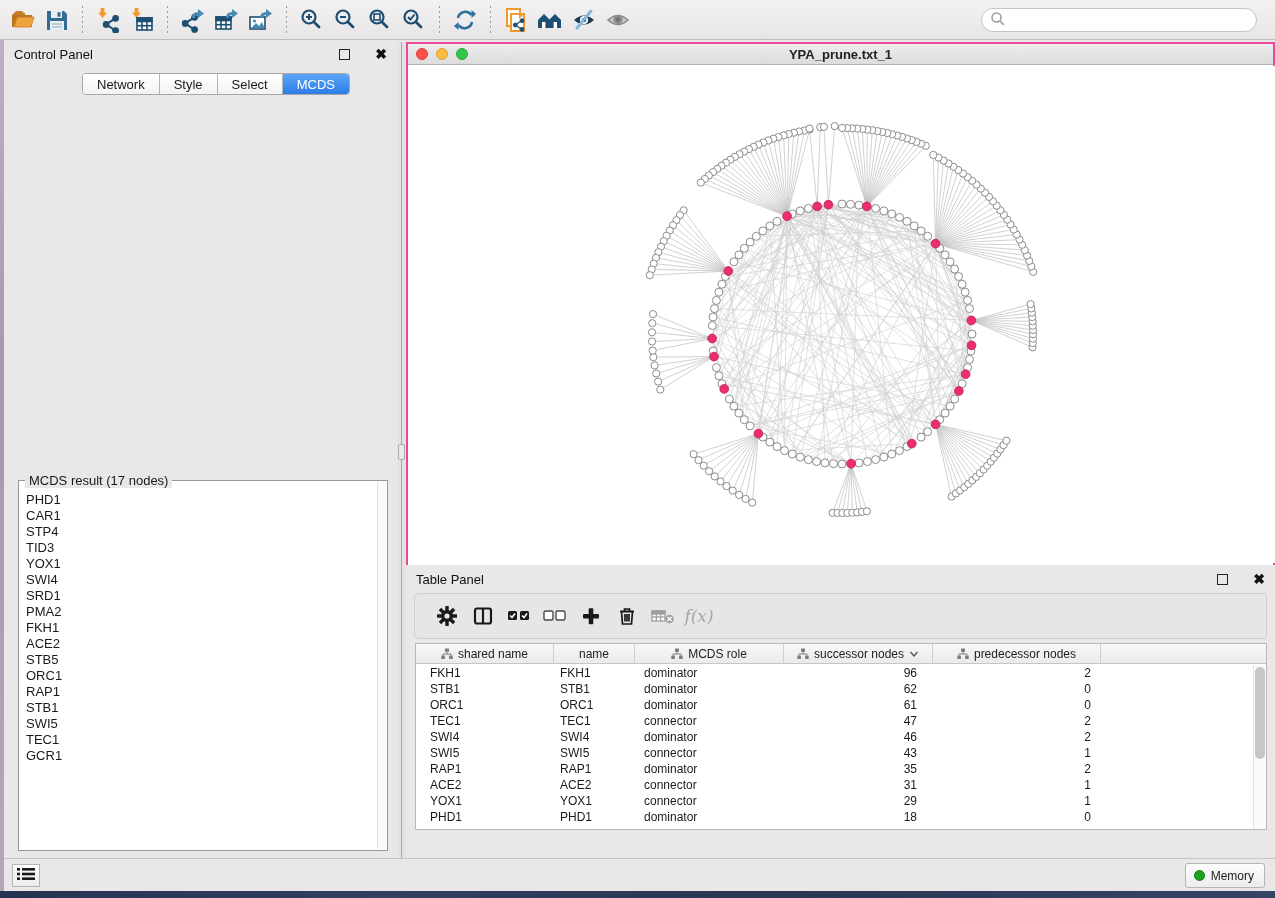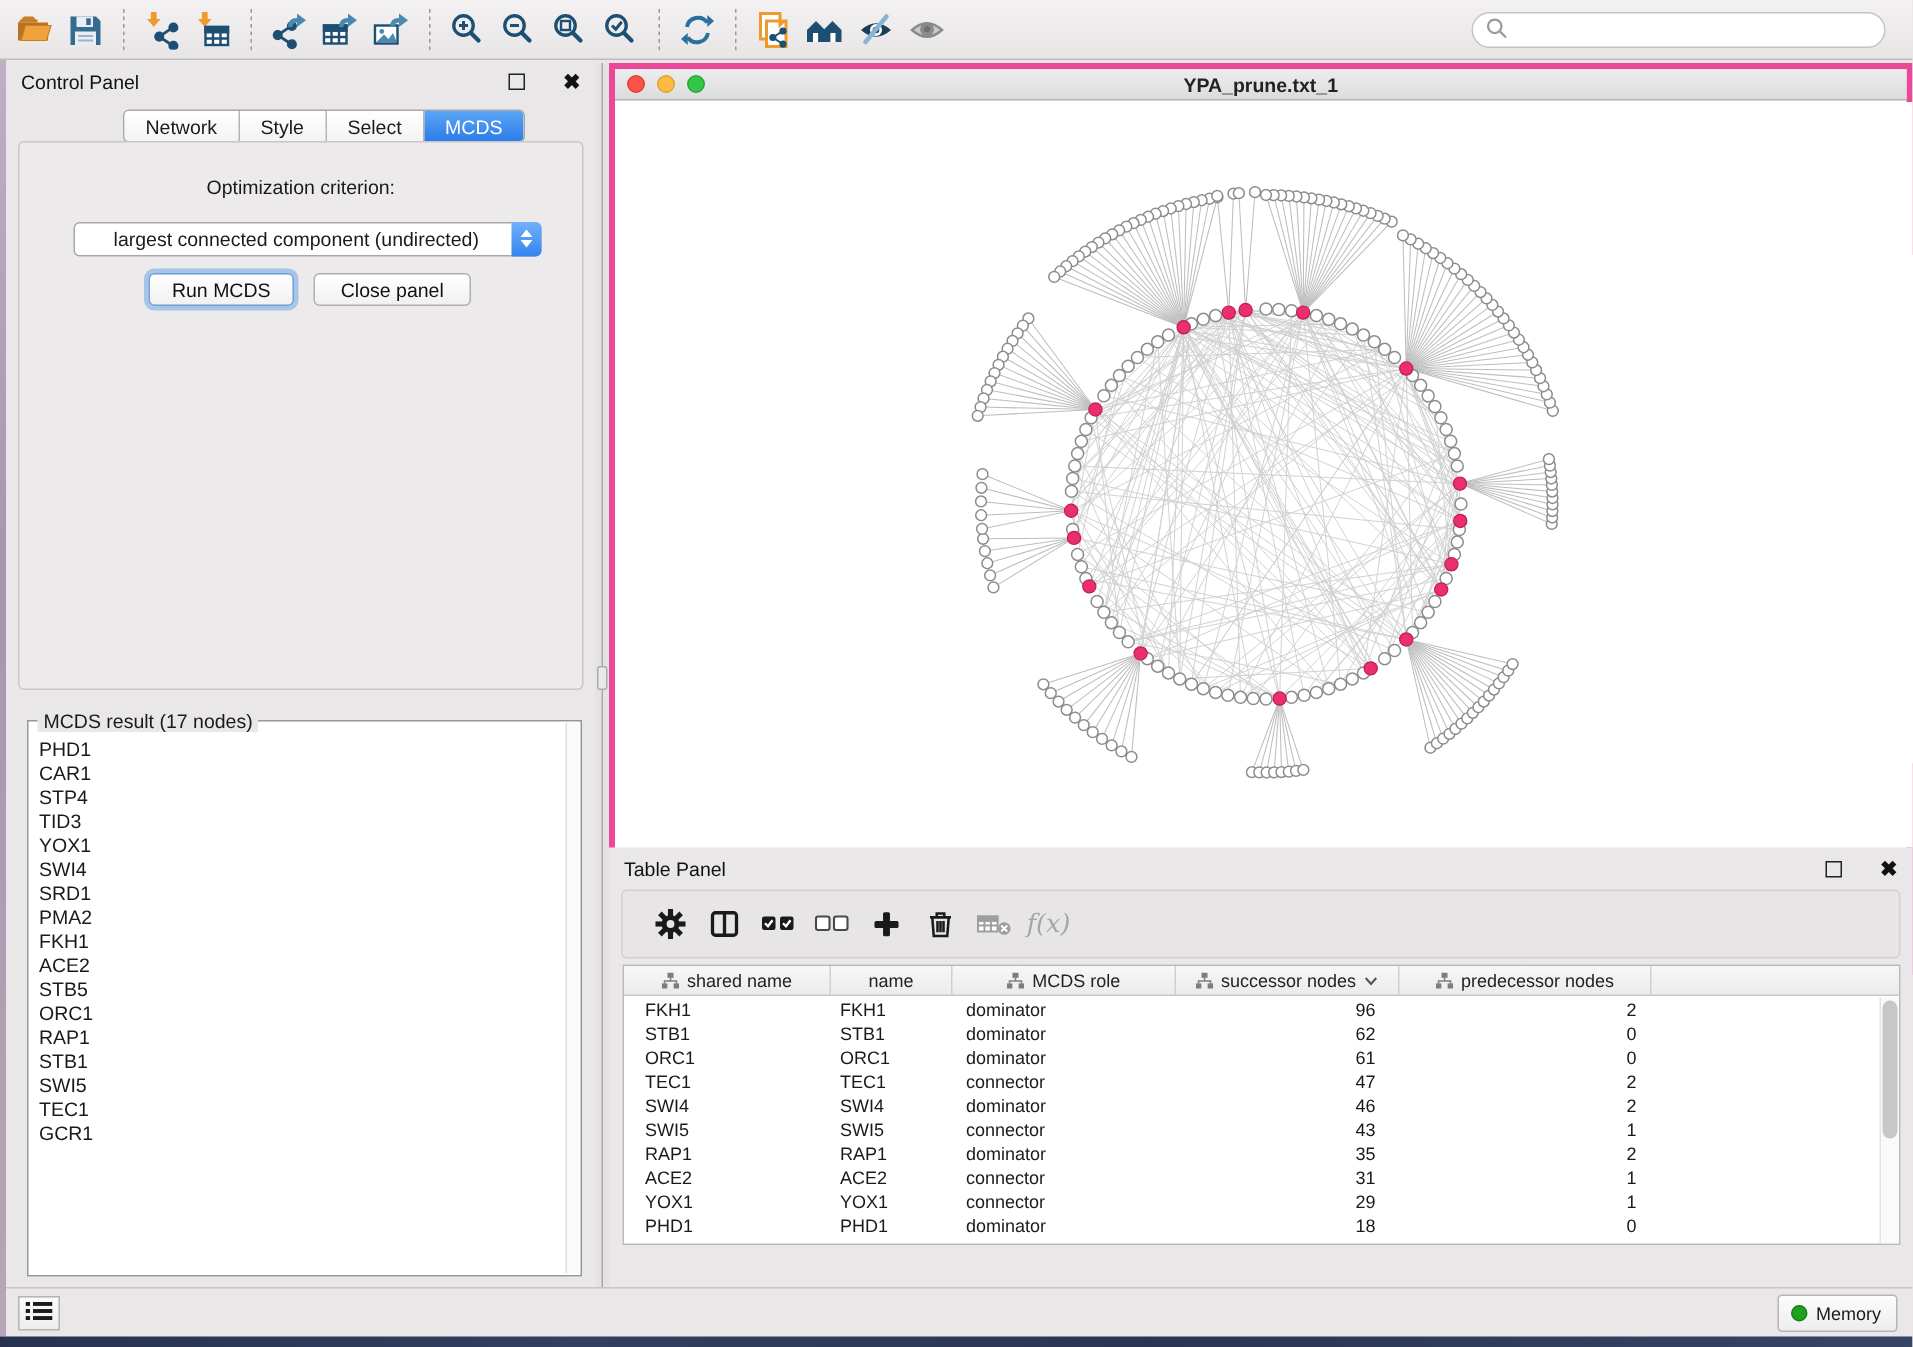--- a/index.html
+++ b/index.html
@@ -77,21 +77,21 @@
                  background:#fafafa; border-left:1px solid #e0e0e0; }
 
   
   #v-splitter { position:absolute; left:397px; top:42px; width:9px; height:816px; background:#e4e2e3; }
   #v-splitter .line { position:absolute; left:4px; top:0; width:1px; height:100%; background:#a9a7a8; }
   #v-splitter .handle { position:absolute; left:1px; top:402px; width:7px; height:16px;
                         background:#e9e9e9; border:1px solid #aeacad; border-radius:2px; }
 
   
   #network-window { position:absolute; left:406px; top:42px; width:869px; height:608px;
-                    border:4px solid #ec4899; background:#fff; }
+                    border:2px solid #ec4899; background:#fff; }
   #net-titlebar { height:21px; background:linear-gradient(180deg,#ededed,#dcdcdc);
                   border-bottom:1px solid #b5b3b3; position:relative;
                   display:flex; align-items:center; justify-content:center; }
   .tl { width:12px; height:12px; border-radius:50%; position:absolute; top:4px; }
   .tl.red    { left:8px;  background:#fc5149; border:1px solid #df4039; }
   .tl.yellow { left:28px; background:#fdbc40; border:1px solid #dfa133; }
   .tl.green  { left:48px; background:#33c748; border:1px solid #2aa83c; }
   #net-title { font-size:13px; font-weight:bold; color:#222; }
   #net-canvas { position:absolute; left:0; top:22px; width:867px; height:497px; background:#fff; }
 
@@ -324,32 +324,20 @@
     <span class="spacer"></span>
     <span class="float-icon"></span>
     <span class="close-icon">✖</span>
   </div>
   <div id="cp-tabbar">
       <div class="cp-tab">Network</div>
       <div class="cp-tab">Style</div>
       <div class="cp-tab">Select</div>
       <div class="cp-tab active">MCDS</div>
     </div>
-  <div id="cp-content">
-    <div id="criterion-label">Optimization criterion:</div>
-    <div id="criterion-select">
-      <span id="criterion-value">largest connected component (undirected)</span>
-      <span id="criterion-stepper">
-        <span class="chev-up"></span>
-          <span class="chev-down"></span>
-      </span>
-    </div>
-    <button id="run-btn" class="aqua-btn">Run MCDS</button>
-    <button id="closep-btn" class="aqua-btn">Close panel</button>
-  </div>
   <div id="mcds-fieldset">
     <span id="mcds-legend">MCDS result (17 nodes)</span>
     <div id="mcds-list">
         <div class="mcds-item">PHD1</div>
         <div class="mcds-item">CAR1</div>
         <div class="mcds-item">STP4</div>
         <div class="mcds-item">TID3</div>
         <div class="mcds-item">YOX1</div>
         <div class="mcds-item">SWI4</div>
         <div class="mcds-item">SRD1</div>

